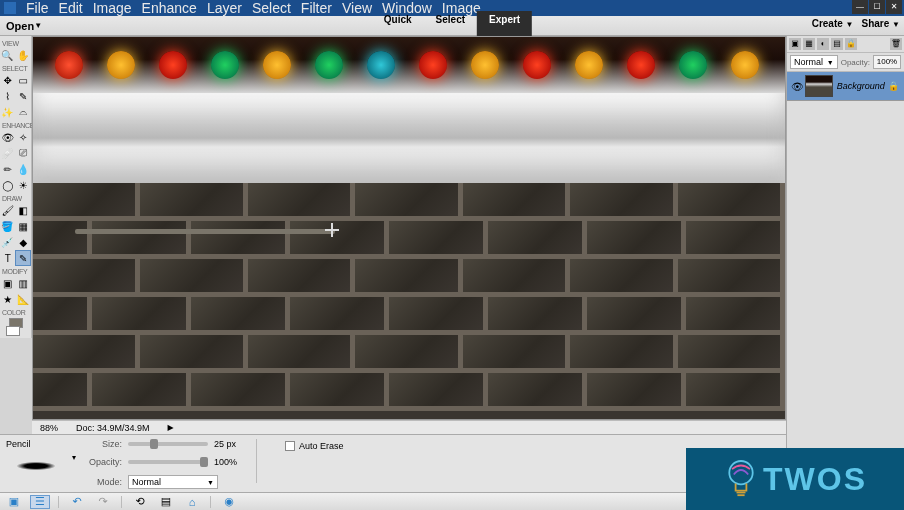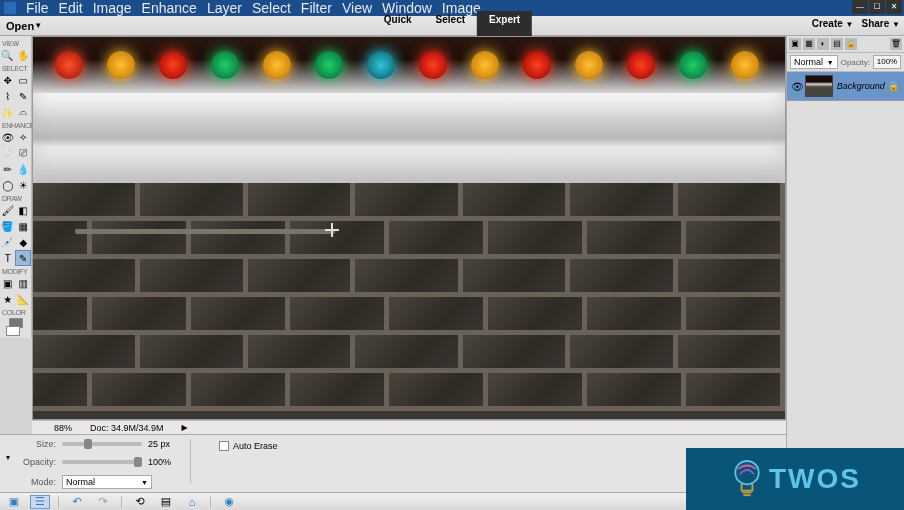--- a/index.html
+++ b/index.html
@@ -42,21 +42,21 @@
     .bricks { position: absolute; top: 146px; left: 0; right: 0; bottom: 0; background: #3a3530; }
     .brick-row { display: flex; height: 38px; border-bottom: 5px solid #6a6258; }
     .brick { flex: 1; border-right: 5px solid #6a6258; background: linear-gradient(135deg, #4a453c 0%, #2e2a24 60%, #3a3530 100%); }
     .pencil-stroke { position: absolute; top: 192px; left: 42px; width: 260px; height: 5px; background: #7a756a; border-radius: 2px; }
     .crosshair { position: absolute; top: 186px; left: 292px; width: 14px; height: 14px; }
     .crosshair:before, .crosshair:after { content:''; position: absolute; background: #ddd; }
     .crosshair:before { left: 6px; top: 0; width: 2px; height: 14px; }
     .crosshair:after { top: 6px; left: 0; height: 2px; width: 14px; }
     
     
-    .statusbar { position: absolute; left: 32px; right: 118px; bottom: 76px; height: 14px; background: #e8e8e8; border-top: 1px solid #bbb; display: flex; align-items: center; font-size: 9px; gap: 18px; padding: 0 22px; }
+    .statusbar { position: absolute; left: 32px; right: 118px; bottom: 76px; height: 14px; background: #e8e8e8; border-top: 1px solid #bbb; display: flex; align-items: center; font-size: 9px; gap: 18px; padding: 0 8px; }
     
     
     .options-panel { position: absolute; left: 0; right: 118px; bottom: 18px; height: 58px; background: #e4e4e4; border-top: 1px solid #aaa; display: flex; align-items: flex-start; padding: 4px 6px; gap: 6px; }
     .options-panel .tool-name { font-size: 9px; width: 28px; }
     .brush-preview { width: 60px; height: 22px; background: radial-gradient(ellipse 28px 6px at center, #000 40%, transparent 70%); margin-top: 6px; }
     .opt-sliders { display: flex; flex-direction: column; gap: 8px; font-size: 9px; }
     .opt-sliders .row { display: flex; align-items: center; gap: 6px; }
     .opt-sliders .lbl { width: 40px; text-align: right; color: #555; }
     .slider { width: 80px; height: 4px; background: #bbb; border-radius: 2px; position: relative; }
     .slider .thumb { position: absolute; width: 8px; height: 10px; background: #888; border-radius: 2px; top: -3px; }
@@ -81,21 +81,21 @@
     .opacity-box { width: 28px; height: 14px; background: #f4f4f4; border: 1px solid #aaa; font-size: 8px; text-align: center; line-height: 12px; }
     .layer-row { display: flex; align-items: center; gap: 4px; padding: 3px 4px; background: #6a95c8; border-bottom: 1px solid #999; }
     .layer-eye { width: 10px; font-size: 10px; }
     .layer-thumb { width: 30px; height: 22px; background: linear-gradient(to bottom, #1a0c08 30%, #d8d8d8 40%, #4a453c 55%); border: 1px solid #444; }
     .layer-name { font-size: 9px; font-style: italic; flex: 1; }
     .layer-lock { font-size: 9px; }
     
     
     .watermark { position: absolute; right: 0; bottom: 0; width: 218px; height: 62px; background: #085578; display: flex; align-items: center; justify-content: center; gap: 4px; }
     .watermark .bulb { width: 36px; height: 46px; }
-    .watermark .txt { color: #5ec5e8; font-size: 28px; font-weight: 900; letter-spacing: 2px; font-family: Arial, sans-serif; }
+    .watermark .txt { color: #5ec5e8; font-size: 32px; font-weight: 900; letter-spacing: 2px; font-family: Arial, sans-serif; }
   </style>
 </head>
 <body>
 
 <div class="menubar">
   <div class="app-icon"></div>
   <span>File</span>
   <span>Edit</span>
   <span>Image</span>
   <span>Enhance</span>
@@ -278,20 +278,24 @@
   </div>
 </div>
 
 <div class="statusbar">
   <span>88%</span>
   <span>Doc: 34.9M/34.9M</span>
   <span style="font-size:8px">▶</span>
 </div>
 
 <div class="options-panel">
+  <div>
+    <div class="tool-name">Pencil</div>
+    <div class="brush-preview"></div>
+  </div>
   <div style="margin-top:14px;font-size:8px">▾</div>
   <div class="opt-sliders">
     <div class="row">
       <div class="lbl">Size:</div>
       <div class="slider">
           <div class="thumb" style="left:22px"></div>
         </div>
       <div class="val">25 px</div>
     </div>
     <div class="row">

